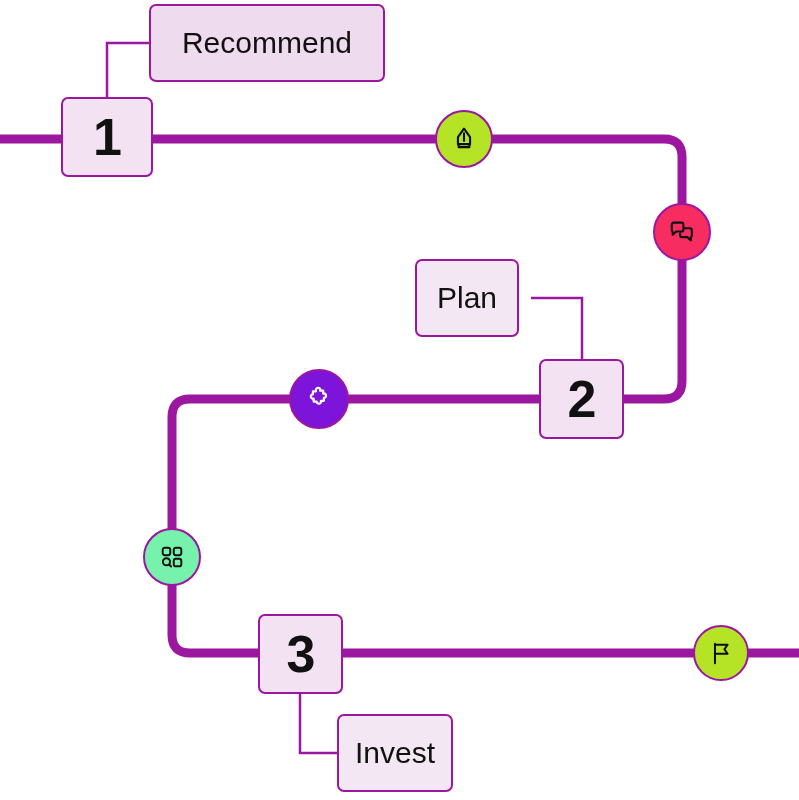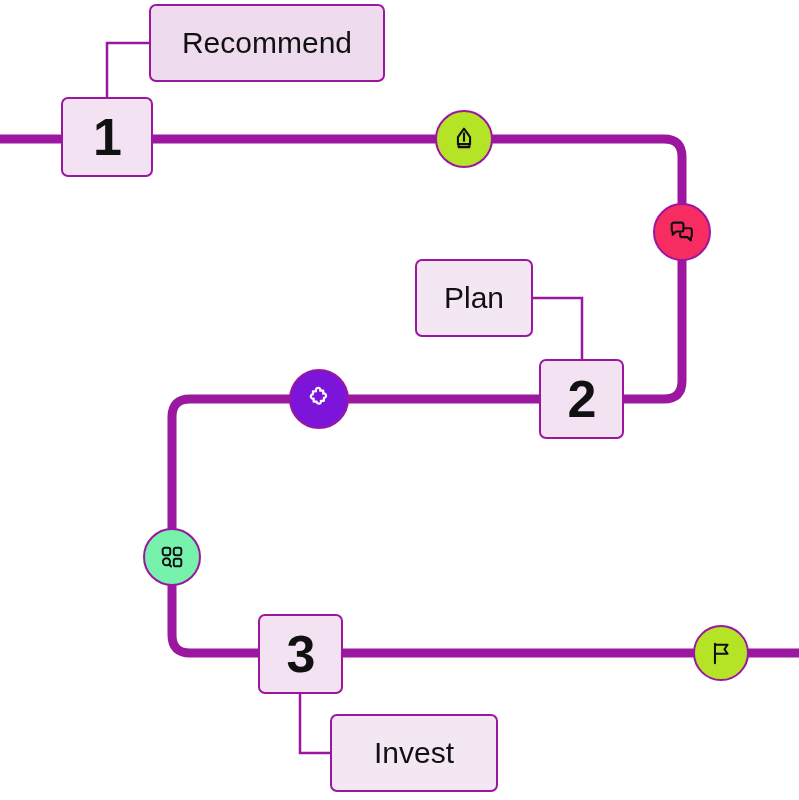--- a/index.html
+++ b/index.html
@@ -96,25 +96,25 @@
   </div>
 
   <div class="node-box step-node" style="left:258px; top:614px; width:85px; height:80px;">
     <span>3</span>
   </div>
 
   <div class="node-box label-box" style="left:149px; top:4px; width:236px; height:78px;">
     <span>Recommend</span>
   </div>
 
-  <div class="node-box label-box tint-light" style="left:415px; top:259px; width:118px; height:78px;">
+  <div class="node-box label-box tint-light" style="left:415px; top:259px; width:104px; height:78px;">
     <span>Plan</span>
   </div>
 
-  <div class="node-box label-box tint-light" style="left:330px; top:714px; width:168px; height:78px;">
+  <div class="node-box label-box tint-light" style="left:337px; top:714px; width:116px; height:78px;">
     <span>Invest</span>
   </div>
 
   <div class="milestone" style="left:435px; top:110px; width:58px; height:58px; background:#b5e326;">
     <span>
       <svg width="28" height="28" viewBox="0 0 24 24" fill="none" stroke="#101010" stroke-width="1.8" stroke-linecap="round" stroke-linejoin="round">
         <path d="M12 3.2 L17.2 10.4 L17.2 16.4 L6.8 16.4 L6.8 10.4 Z"></path>
         <path d="M7.4 16.4 L7.4 19 L16.6 19 L16.6 16.4"></path>
         <line x1="12" y1="7.2" x2="12" y2="13.6"></line>
       </svg>

